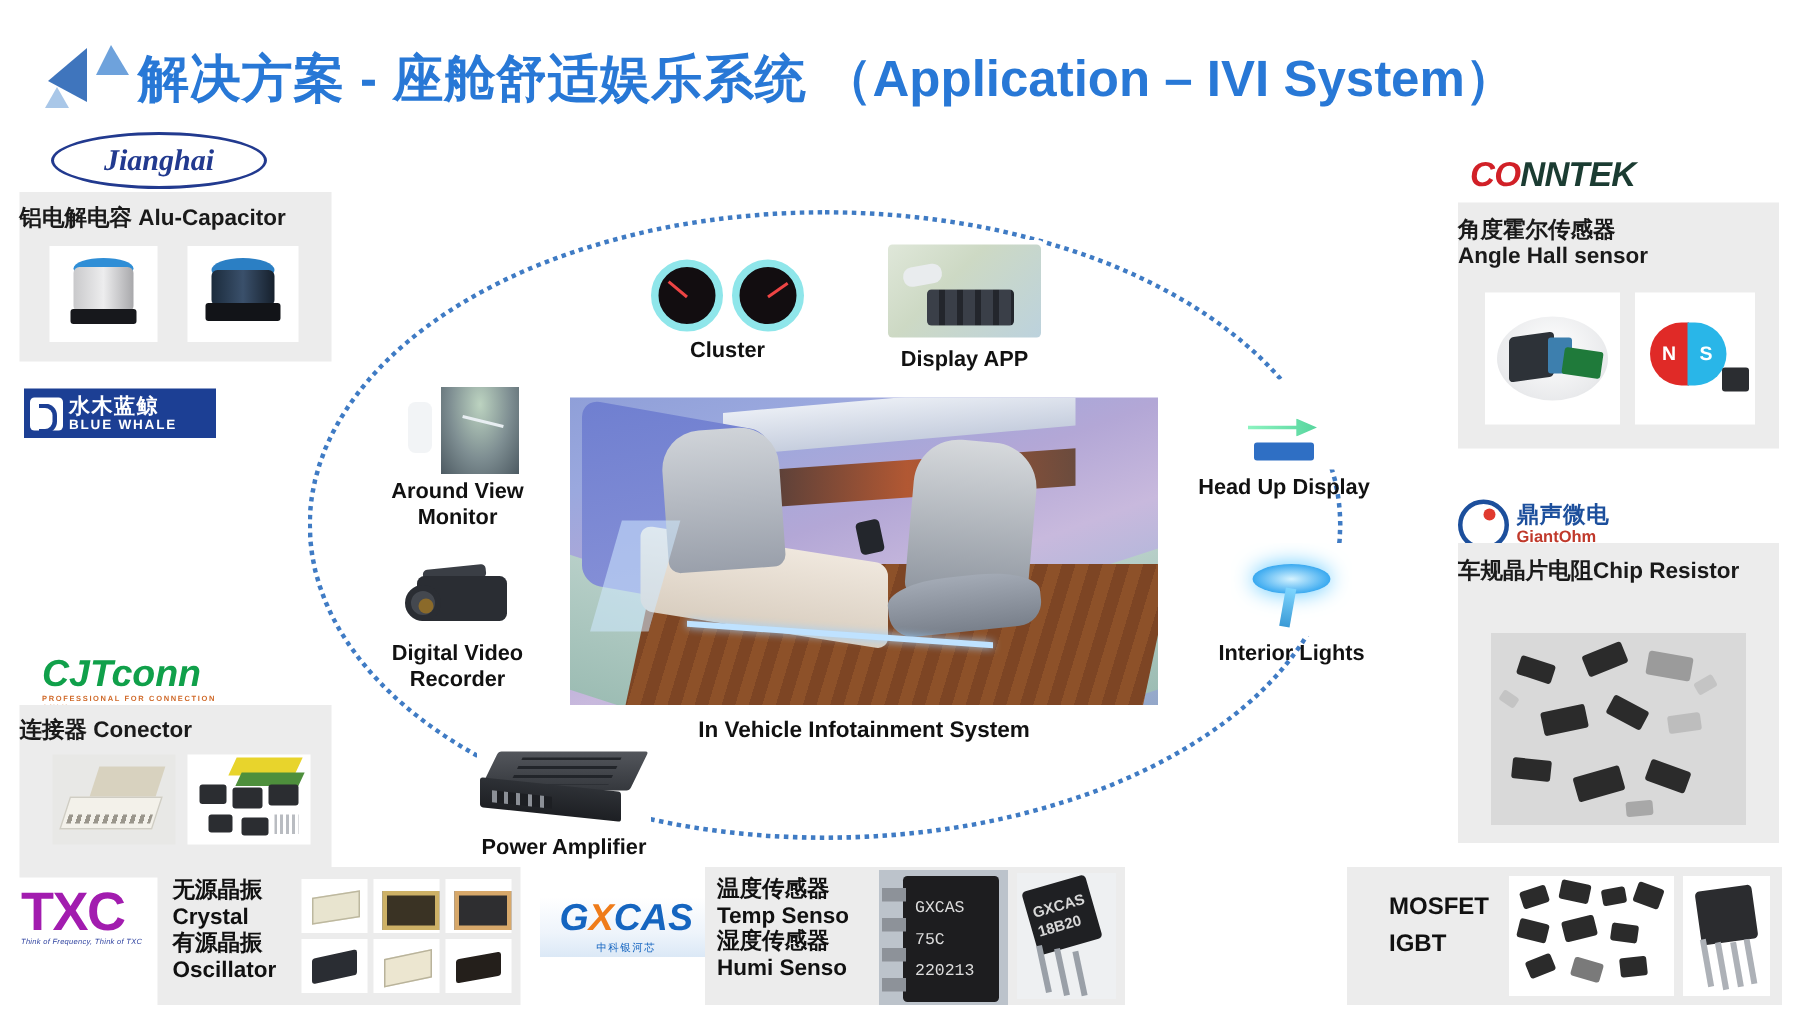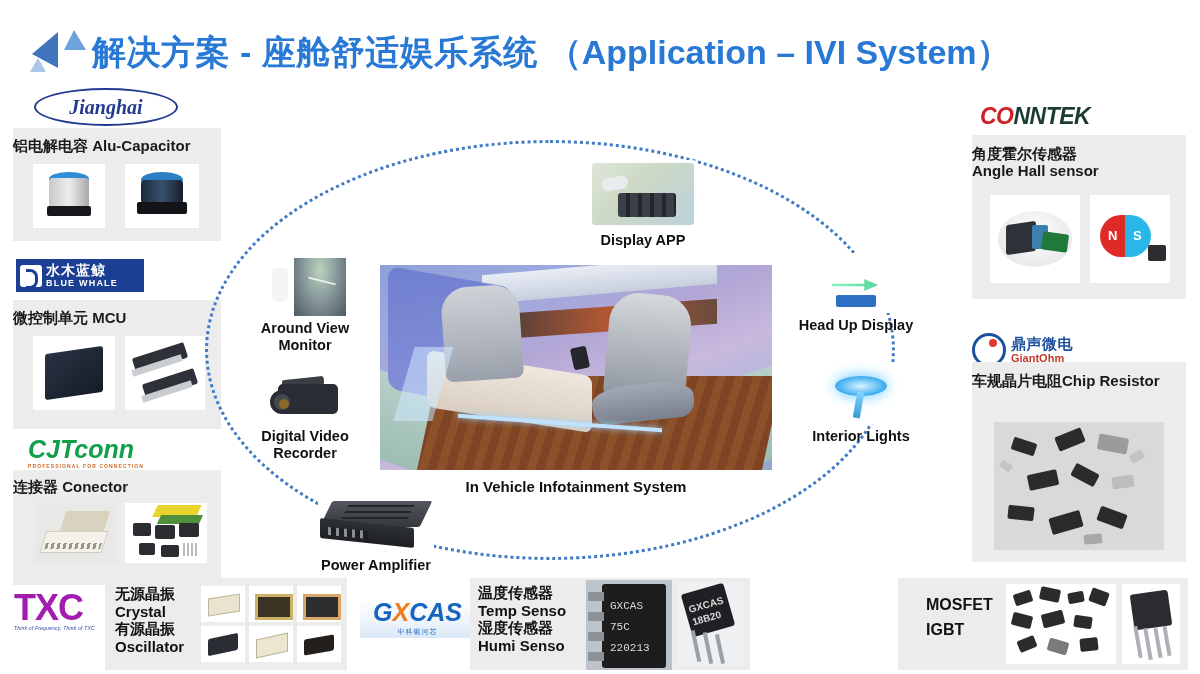--- a/index.html
+++ b/index.html
@@ -279,37 +279,20 @@
     </div>
   </div>
 
   <div class="brand bluewhale">
     <div class="bw-mark"></div>
     <div class="bw-txt">
       <div class="bw-cn">水木蓝鲸</div>
       <div class="bw-en">BLUE WHALE</div>
     </div>
   </div>
-  <div class="panel" style="left:13px;top:300px;width:208px;height:129px;">
-    <div class="panel-title" style="font-size:15px;padding-top:9px;">微控制单元 MCU</div>
-    <div class="cap-thumb" style="position:absolute;left:20px;top:36px;width:82px;height:74px;">
-      <div style="position:absolute;left:12px;top:14px;width:58px;height:46px;
-        background:linear-gradient(145deg,#2a3344,#161b26);transform:skewY(-8deg);border-radius:3px;"></div>
-    </div>
-    <div class="cap-thumb" style="position:absolute;left:112px;top:36px;width:80px;height:74px;">
-      <div style="position:absolute;left:8px;top:14px;width:54px;height:16px;background:#2e3138;
-        transform:rotate(-18deg);border-radius:2px;"></div>
-      <div style="position:absolute;left:18px;top:40px;width:54px;height:16px;background:#2e3138;
-        transform:rotate(-18deg);border-radius:2px;"></div>
-      <div style="position:absolute;left:6px;top:26px;width:52px;height:7px;background:#c9ccd1;
-        transform:rotate(-18deg);"></div>
-      <div style="position:absolute;left:16px;top:52px;width:52px;height:7px;background:#c9ccd1;
-        transform:rotate(-18deg);"></div>
-    </div>
-  </div>
 
   <div class="brand cjt">
     <div class="cjt-main">CJTconn</div>
     <div class="cjt-sub">PROFESSIONAL FOR CONNECTION ONLY</div>
   </div>
   <div class="panel" style="left:13px;top:470px;width:208px;height:115px;">
     <div class="panel-title" style="font-size:15px;padding-top:8px;">连接器 Conector</div>
     <div class="cap-thumb" style="position:absolute;left:22px;top:33px;width:82px;height:60px;background:#e8e8e6;">
       <div style="position:absolute;left:8px;top:28px;width:60px;height:20px;background:#f3f1ea;
         transform:skewX(-18deg);border:1px solid #cfcdc4;"></div>
@@ -405,20 +388,27 @@
   <div class="node" style="left:245px;top:258px;width:120px;">
     <div class="pic pic-avm">
       <div class="rd"></div>
         <div class="car"></div>
         <div class="ln"></div>
     </div>
     <div class="cap">Around View
 Monitor</div>
   </div>
 
+  <div class="node" style="left:430px;top:172px;width:110px;">
+    <div class="pic pic-cluster">
+      <div class="gauge g1"></div>
+        <div class="gauge g2"></div>
+    </div>
+    <div class="cap">Cluster</div>
+  </div>
 
   <div class="node" style="left:588px;top:160px;width:110px;">
     <div class="pic pic-display">
       <div class="scr">
           <div class="carico"></div>
           <div class="tiles"></div>
         </div>
     </div>
     <div class="cap">Display APP</div>
   </div>

